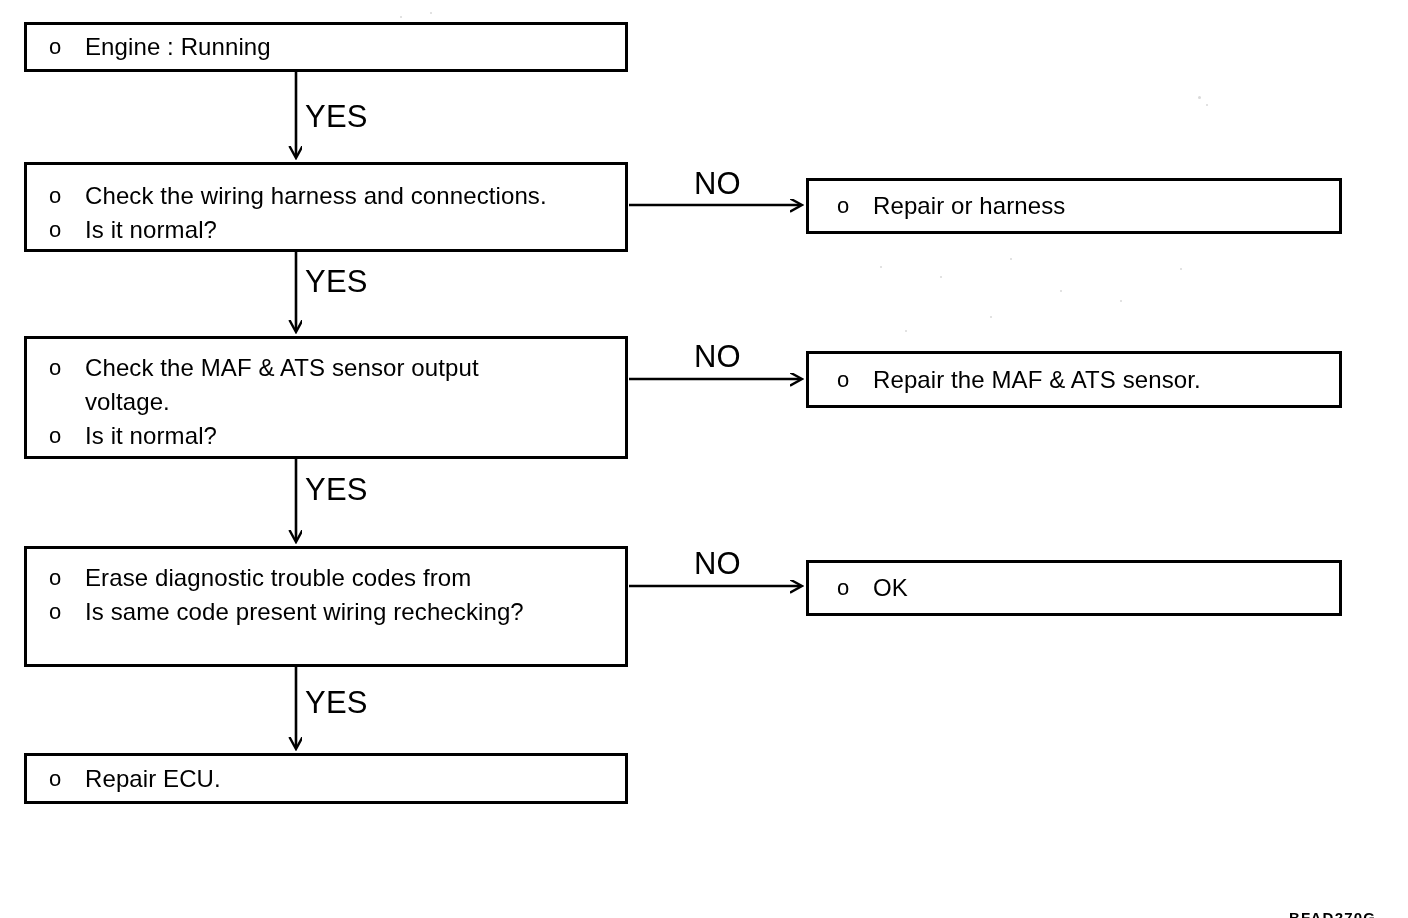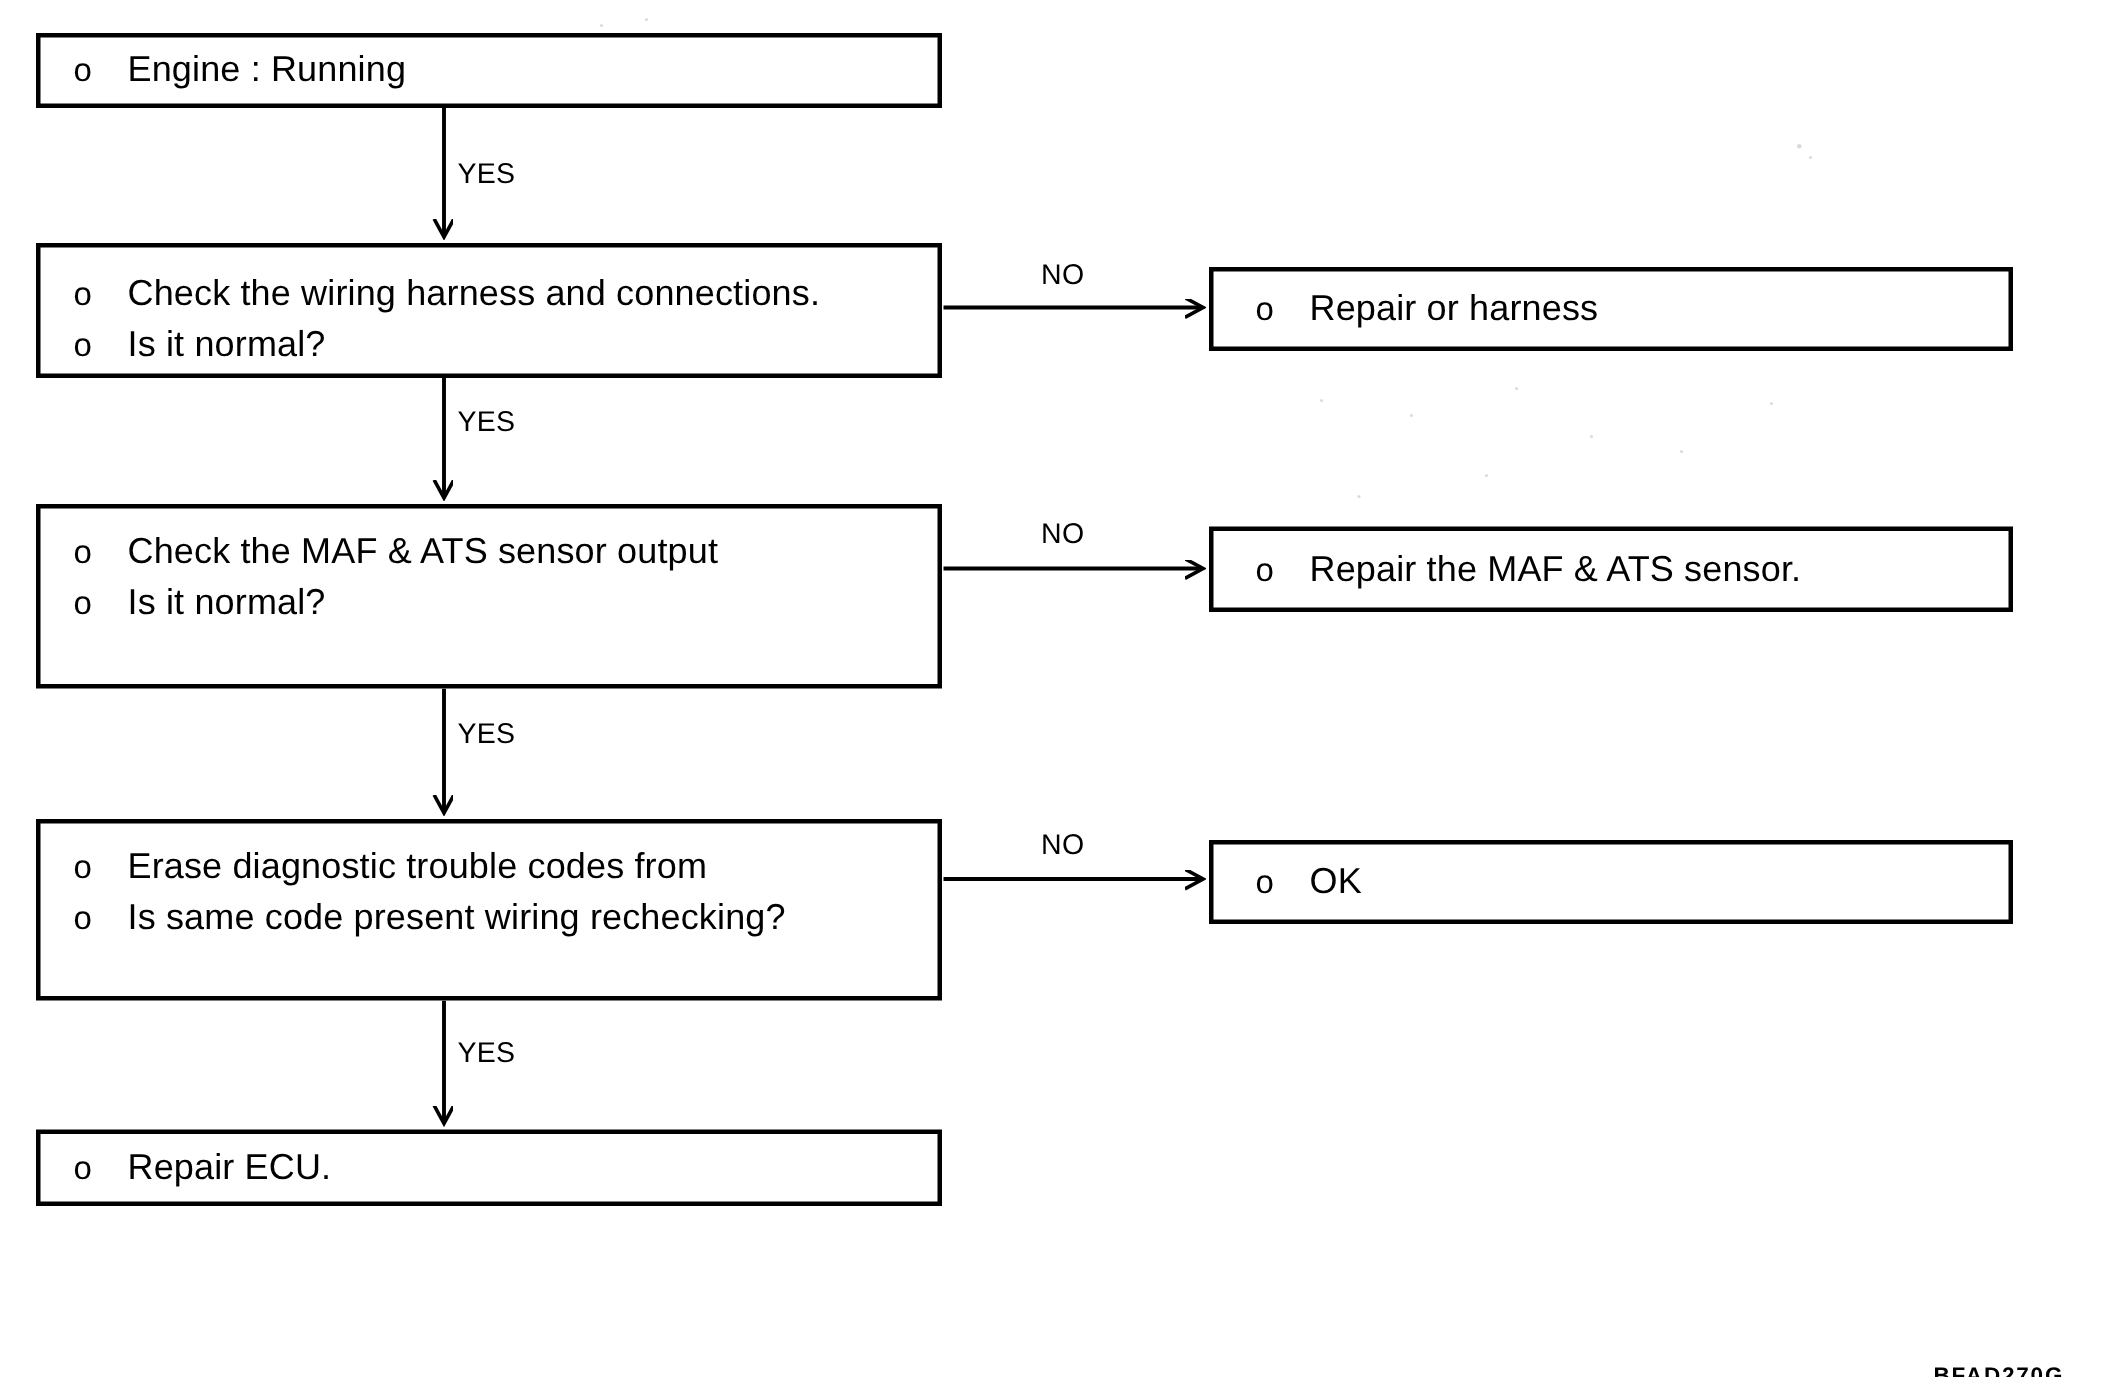--- a/index.html
+++ b/index.html
@@ -54,21 +54,21 @@
     line-height: 34px;
   }
   .bullet.blank {
     color: transparent;
   }
   .line-text {
     flex: 1 1 auto;
   }
   .edge-label {
     position: absolute;
-    font-size: 19px;
+    font-size: 31px;
     line-height: 28px;
     letter-spacing: 0.2px;
     white-space: pre;
     text-align: center;
   }
   .caption {
     position: absolute;
     font-family: "Liberation Sans", sans-serif;
     font-size: 15px;
     letter-spacing: 1.2px;
@@ -153,20 +153,24 @@
     </div>
   </div>
 
   <div class="node" style="left:24px; top:336px; width:604px; height:123px;">
     <div class="node-lines" style="justify-content:flex-start; padding-top:12px;">
       <div class="line-row">
         <span class="bullet">o</span>
         <span class="line-text">Check the MAF &amp; ATS sensor output</span>
       </div>
       <div class="line-row">
+        <span class="bullet blank"></span>
+        <span class="line-text">voltage.</span>
+      </div>
+      <div class="line-row">
         <span class="bullet">o</span>
         <span class="line-text">Is it normal?</span>
       </div>
     </div>
   </div>
 
   <div class="node" style="left:24px; top:546px; width:604px; height:121px;">
     <div class="node-lines" style="justify-content:flex-start; padding-top:12px;">
       <div class="line-row">
         <span class="bullet">o</span>

